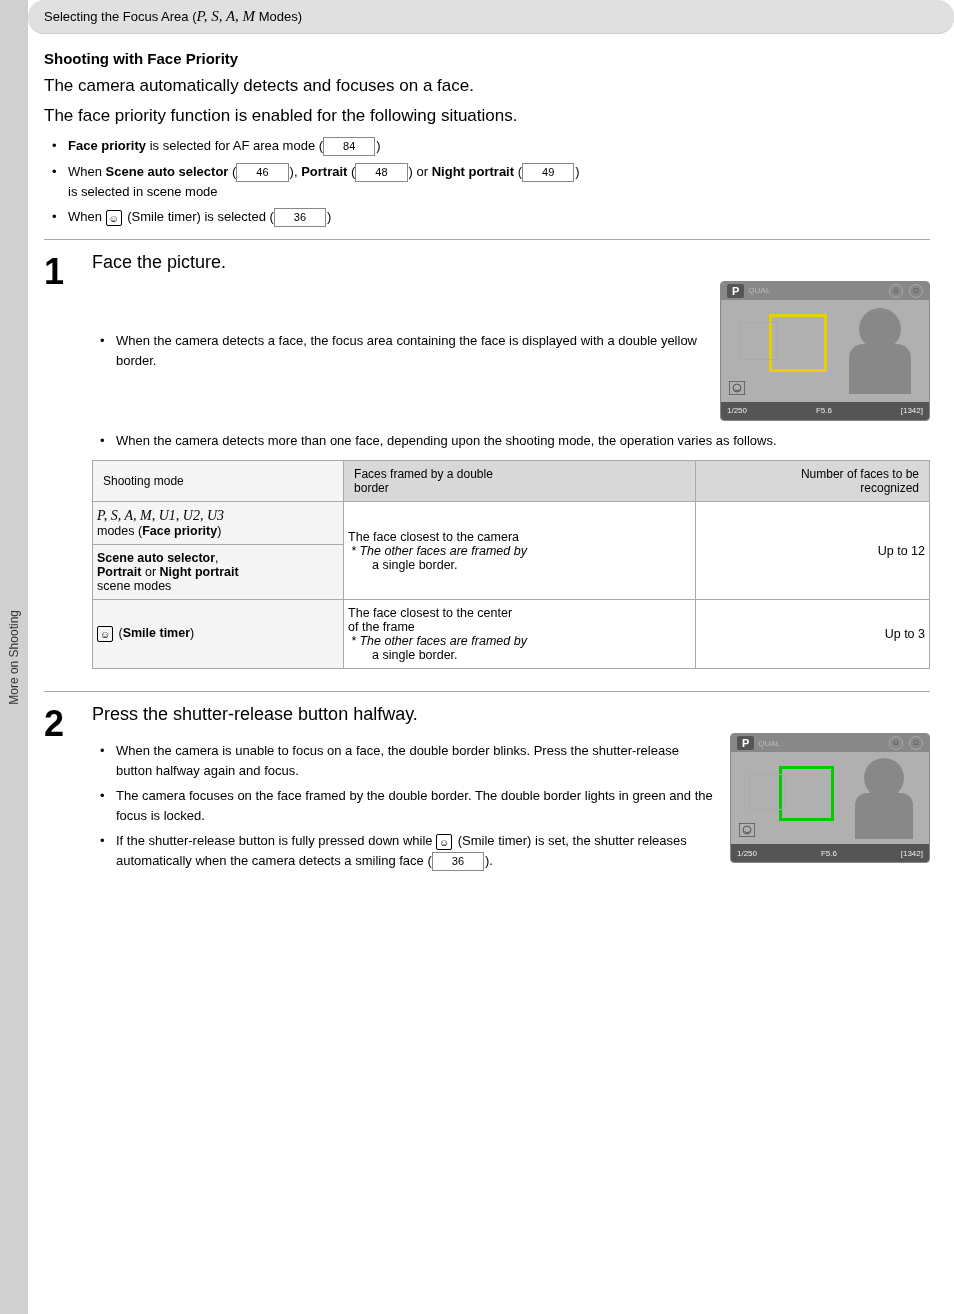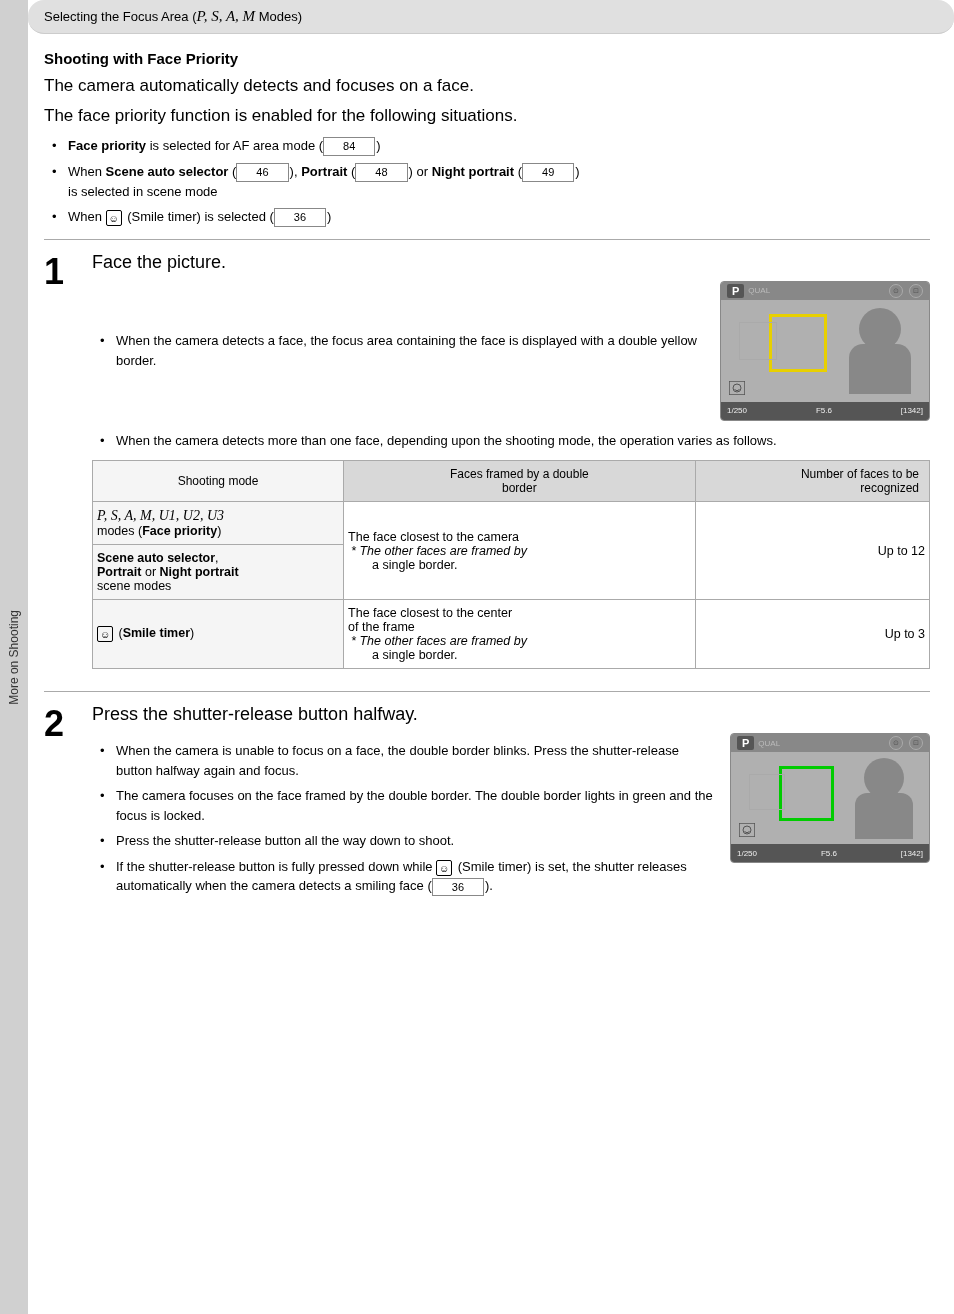--- a/index.html
+++ b/index.html
@@ -203,21 +203,21 @@
       width: 100%;
       border-collapse: collapse;
       font-size: 12.5px;
       margin: 10px 0;
     }
 
     .info-table th {
       background: #d8d8d8;
       border: 1px solid #aaa;
       padding: 6px 10px;
-      text-align: center;
+      text-align: left;
       font-weight: normal;
       font-size: 12px;
     }
 
     .info-table td {
       border: 1px solid #aaa;
       padding: 6px 4px;
       vertical-align: middle;
     }
 
@@ -429,21 +429,20 @@
 
       <div class="step-container">
         <div class="step-number">2</div>
         <div class="step-content">
           <div class="step-title">Press the shutter-release button halfway.</div>
           <div class="step2-cols">
             <div class="step2-text">
               <ul class="bullet-list">
                 <li>When the camera is unable to focus on a face, the double border blinks. Press the shutter-release button halfway again and focus.</li>
                 <li>The camera focuses on the face framed by the double border. The double border lights in green and the focus is locked.</li>
-                <li>Press the shutter-release button all the way down to shoot.</li>
                 <li>
                   If the shutter-release button is fully pressed down while <span class="smile-icon">☺</span> (Smile timer) is set, the shutter releases automatically when the camera detects a smiling face (<span class="book-ref">36</span>).
                 </li>
               </ul>
             </div>
 
             <div class="camera-display-small">
               <div class="cam-top-bar">
                 <div style="display:flex;align-items:center;gap:4px;">
                   <span style="background:#555;color:#fff;font-size:11px;font-weight:bold;padding:1px 5px;border-radius:2px;">P</span>

